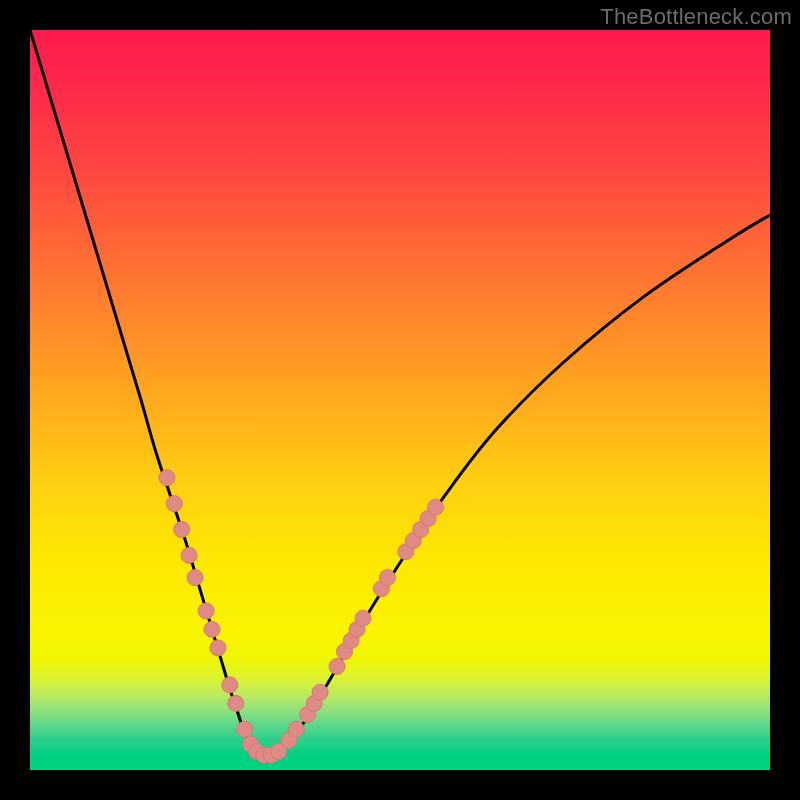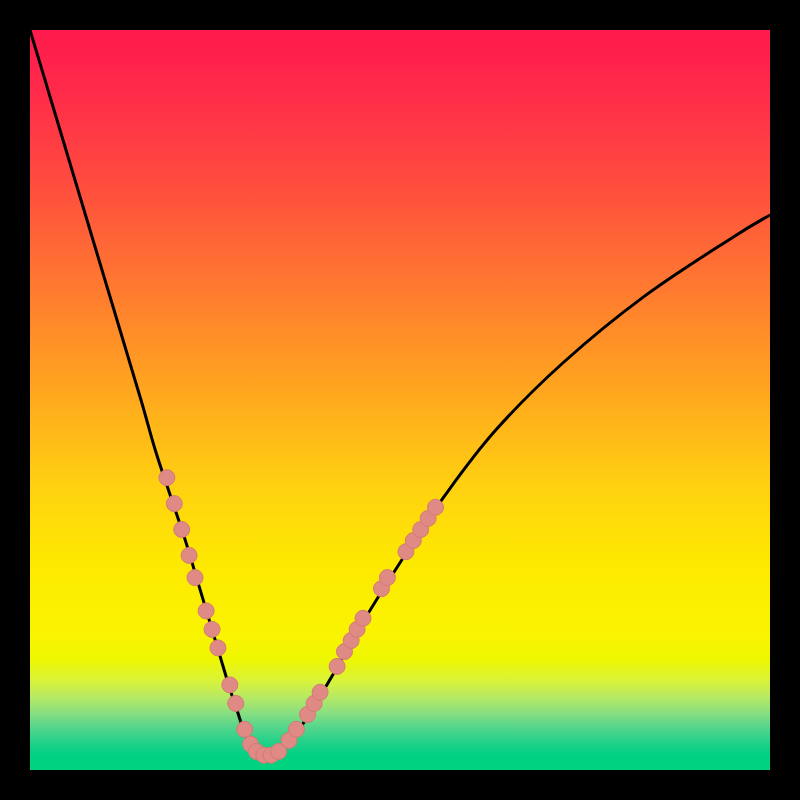--- a/index.html
+++ b/index.html
@@ -67,20 +67,21 @@
     font-size: 22px;
     font-weight: 500;
     letter-spacing: 0.2px;
     user-select: none;
   }
 </style>
 </head>
 <body>
 
 <div class="frame">
+  <div class="watermark">TheBottleneck.com</div>
   <div class="plot-area">
     <div class="gradient"></div>
     <svg class="svg-layer" viewBox="0 0 740 740" preserveAspectRatio="none">
       <path id="curve-path" fill="none" stroke="#000000" stroke-width="3" d="M 0 0 C 4.00 13.32, 14.21 47.36, 22.20 74.00 C 30.19 100.64, 36.41 121.36, 44.40 148.00 C 52.39 174.64, 58.61 195.36, 66.60 222.00 C 74.59 248.64, 80.81 269.36, 88.80 296.00 C 96.79 322.64, 104.34 347.36, 111.00 370.00 C 117.66 392.64, 120.47 404.48, 125.80 421.80 C 131.13 439.12, 135.27 450.22, 140.60 466.20 C 145.93 482.18, 150.74 495.95, 155.40 510.60 C 160.06 525.25, 162.50 534.28, 166.50 547.60 C 170.50 560.92, 173.60 571.28, 177.60 584.60 C 181.60 597.92, 184.70 608.28, 188.70 621.60 C 192.70 634.92, 196.47 647.94, 199.80 658.60 C 203.13 669.26, 204.54 672.81, 207.20 680.80 C 209.86 688.79, 211.94 696.34, 214.60 703.00 C 217.26 709.66, 219.34 713.80, 222.00 717.80 C 224.66 721.80, 226.74 723.87, 229.40 725.20 C 232.06 726.53, 232.80 726.53, 236.80 725.20 C 240.80 723.87, 246.27 721.80, 251.60 717.80 C 256.93 713.80, 261.07 709.66, 266.40 703.00 C 271.73 696.34, 274.54 691.46, 281.20 680.80 C 287.86 670.14, 294.08 659.78, 303.40 643.80 C 312.72 627.82, 321.01 611.98, 333.00 592.00 C 344.99 572.02, 355.35 555.44, 370.00 532.80 C 384.65 510.16, 397.08 490.18, 414.40 466.20 C 431.72 442.22, 444.89 423.58, 466.20 399.60 C 487.51 375.62, 506.16 356.98, 532.80 333.00 C 559.44 309.02, 583.56 289.04, 614.20 266.40 C 644.84 243.76, 680.36 221.85, 703.00 207.20 C 725.64 192.55, 733.34 189.00, 740.00 185.00"></path>
       <g id="marker-group">
           <circle cx="136.90" cy="447.70" r="8" fill="#e08a86" stroke="#d47a74" stroke-width="1"></circle>
           <circle cx="144.30" cy="473.60" r="8" fill="#e08a86" stroke="#d47a74" stroke-width="1"></circle>
           <circle cx="151.70" cy="499.50" r="8" fill="#e08a86" stroke="#d47a74" stroke-width="1"></circle>
           <circle cx="159.10" cy="525.40" r="8" fill="#e08a86" stroke="#d47a74" stroke-width="1"></circle>
           <circle cx="165.02" cy="547.60" r="8" fill="#e08a86" stroke="#d47a74" stroke-width="1"></circle>

